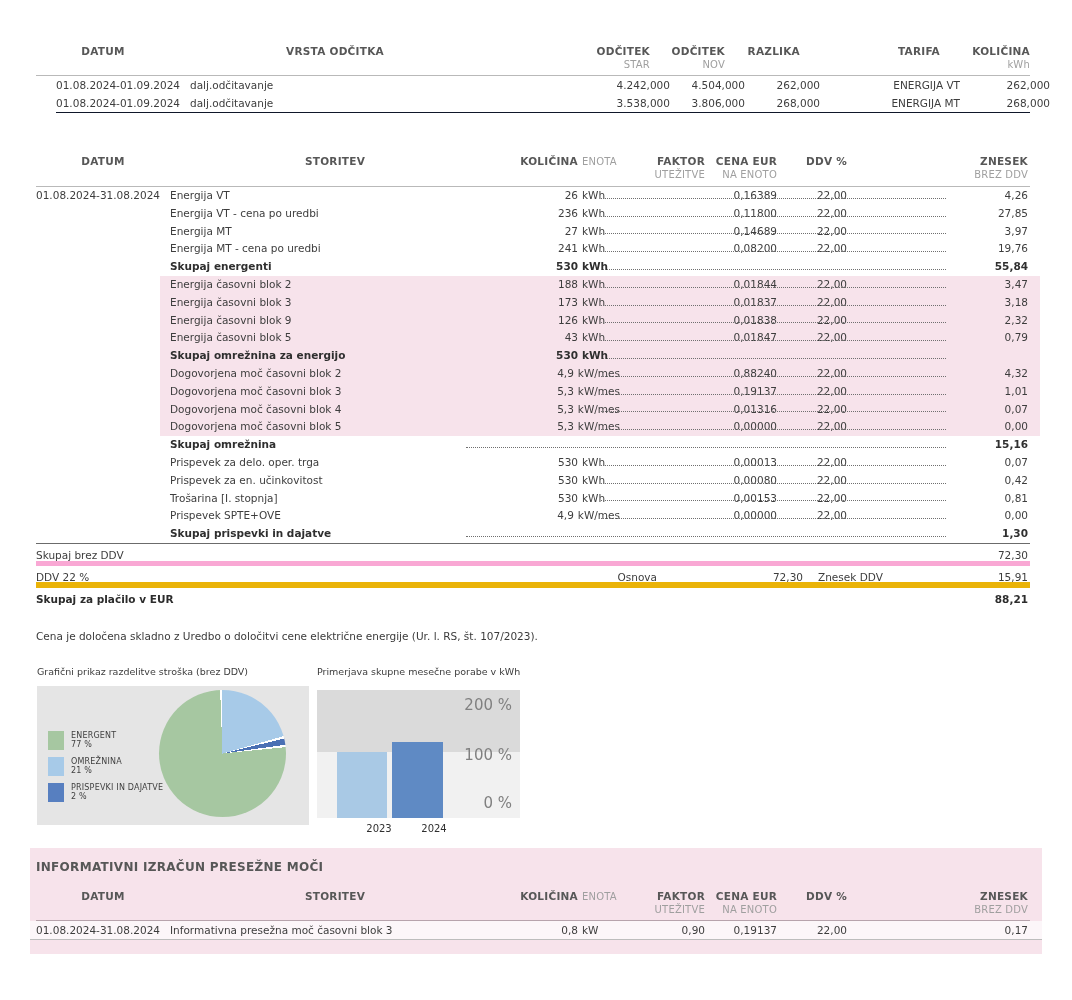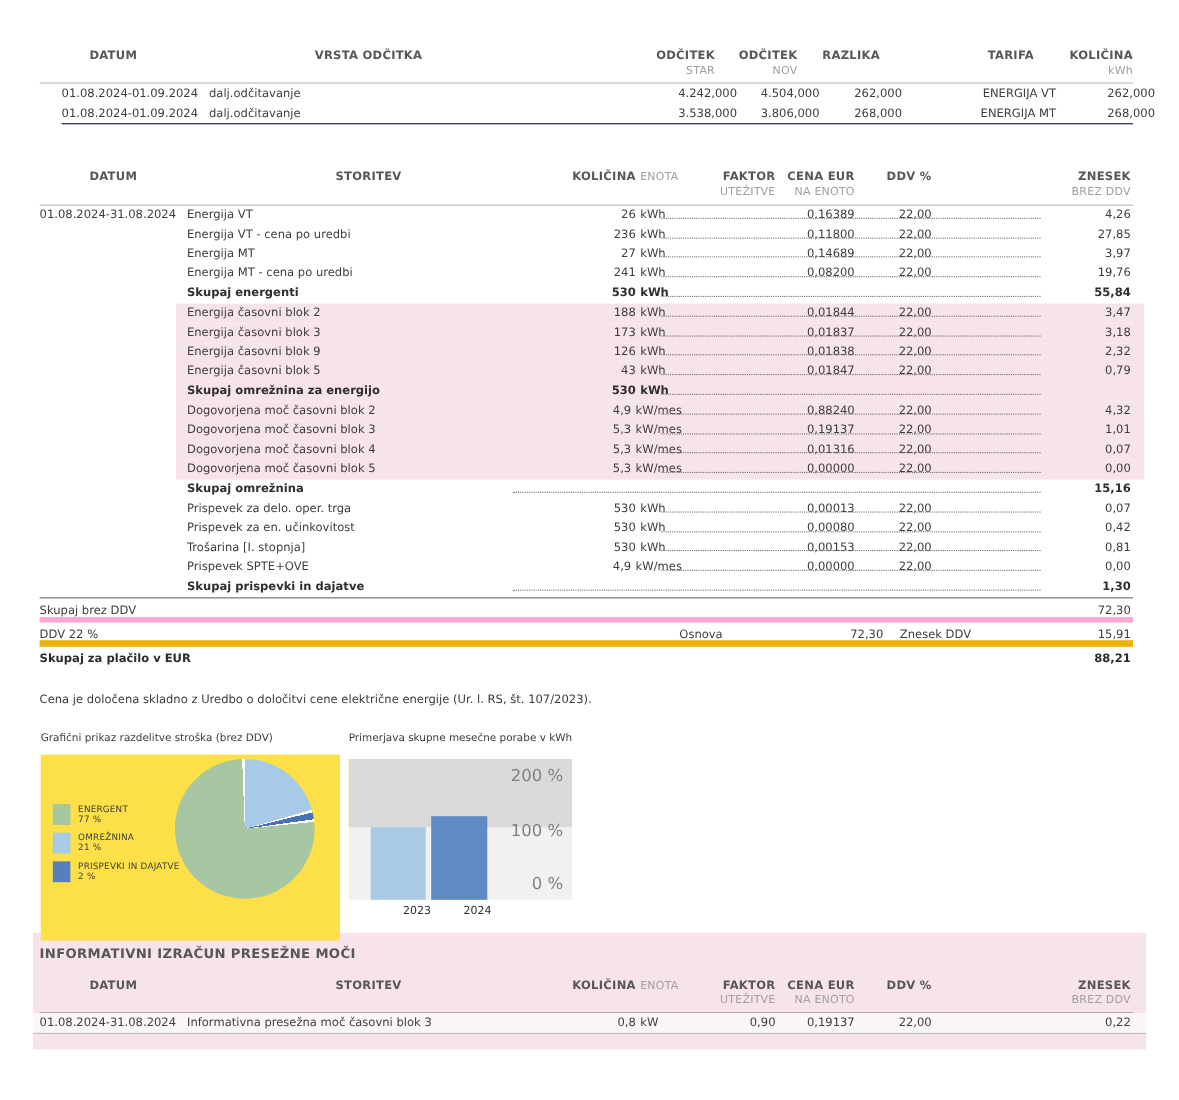--- a/index.html
+++ b/index.html
@@ -61,21 +61,21 @@
   .totals .bold,.totals .bold .val{font-weight:bold;color:#2c2c2c;}
   .pos-osnova{position:absolute;left:0;width:621px;text-align:right;top:0;}
   .pos-osnova-val{position:absolute;left:0;width:767px;text-align:right;top:0;}
   .pos-znesekddv{position:absolute;left:782px;top:0;}
 
   .note{margin-top:20px;font-size:10.5px;color:#3a3a3a;}
 
   
   .charts{position:relative;height:160px;margin-top:24px;}
   .chart-title{position:absolute;top:0;font-size:9.5px;color:#3c3c3c;}
-  .pie-panel{position:absolute;left:1px;top:20px;width:272px;height:169px;background:#fde047;}
+  .pie-panel{position:absolute;left:1px;top:20px;width:272px;height:139px;background:#e5e5e5;}
   .pie{position:absolute;left:122px;top:4px;width:127px;height:127px;border-radius:50%;
        background:conic-gradient(from 0deg,#a7cae8 0 20.6%,#fff 20.6% 21.2%,#4a70b4 21.2% 22.8%,#fff 22.8% 23.4%,#a6c7a1 23.4% 99.4%,#fff 99.4% 100%);}
   .legend{position:absolute;left:11px;top:45px;}
   .legend-item{display:flex;margin-bottom:7px;}
   .legend-swatch{width:16px;height:19px;margin-right:7px;flex:none;}
   .legend-text{font-size:8px;line-height:9.5px;color:#3f3f3f;letter-spacing:.2px;}
   .sw-energent{background:#a6c7a1;}
   .sw-omreznina{background:#a7cae8;}
   .sw-prispevki{background:#577fc0;}
 
@@ -544,18 +544,18 @@
       <div class="row grid2">
         <span>01.08.2024-31.08.2024</span>
         <span>Informativna presežna moč časovni blok 3</span>
         <span class="qty">
           <span class="num">0,8</span>
           <span class="unit">kW</span>
         </span>
         <span class="cell-r">0,90</span>
         <span class="cell-r cell-cena">0,19137</span>
         <span class="cell-r cell-ddv">22,00</span>
-        <span class="cell-r cell-znesek">0,22</span>
+        <span class="cell-r cell-znesek">0,17</span>
       </div>
 
   </section>
 
 </div>
 
 </body></html>

